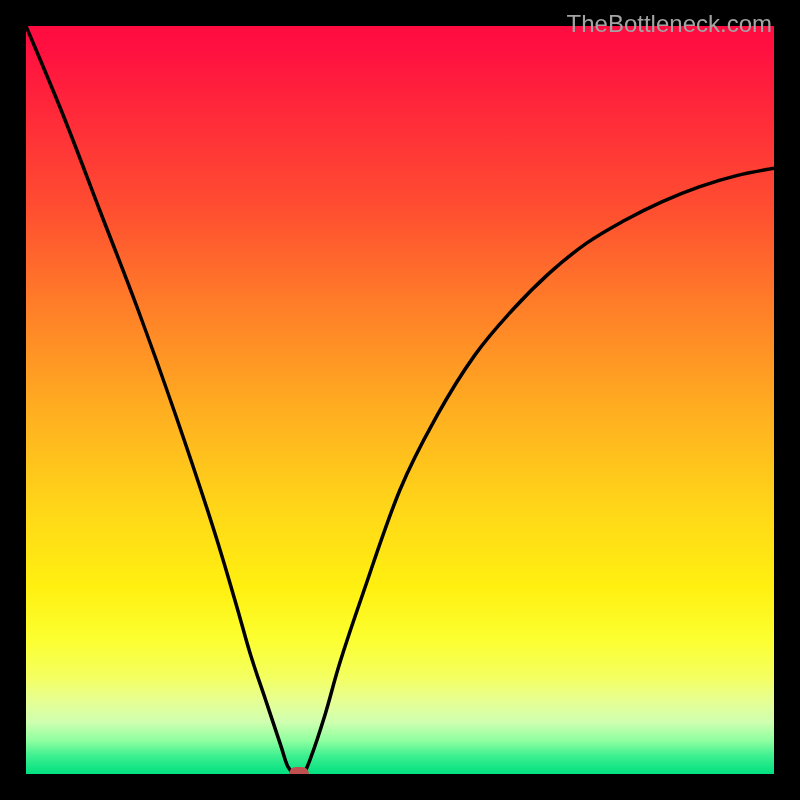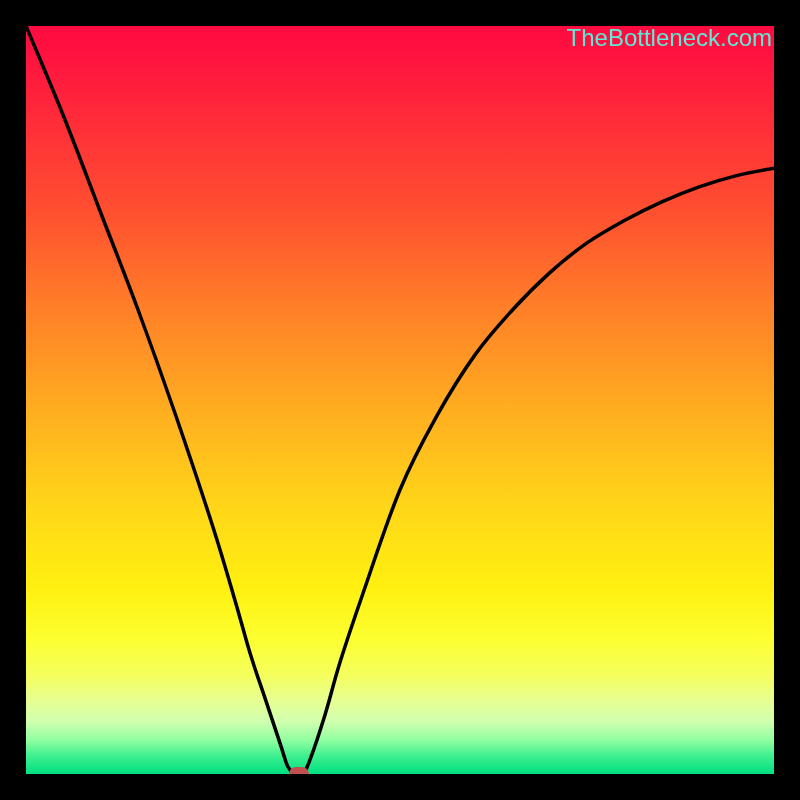--- a/index.html
+++ b/index.html
@@ -53,23 +53,23 @@
   }
   .curve-svg {
     position: absolute;
     top: 0;
     left: 0;
     width: 748px;
     height: 748px;
   }
   .watermark {
     position: absolute;
-    top: 24px;
+    top: 10px;
     right: 28px;
-    color: #5eead4;
+    color: #a3a3a3;
     font-size: 24px;
     font-weight: normal;
     letter-spacing: 0px;
   }
   .marker {
     position: absolute;
     width: 20px;
     height: 14px;
     background: #c05050;
     border-radius: 7px;

